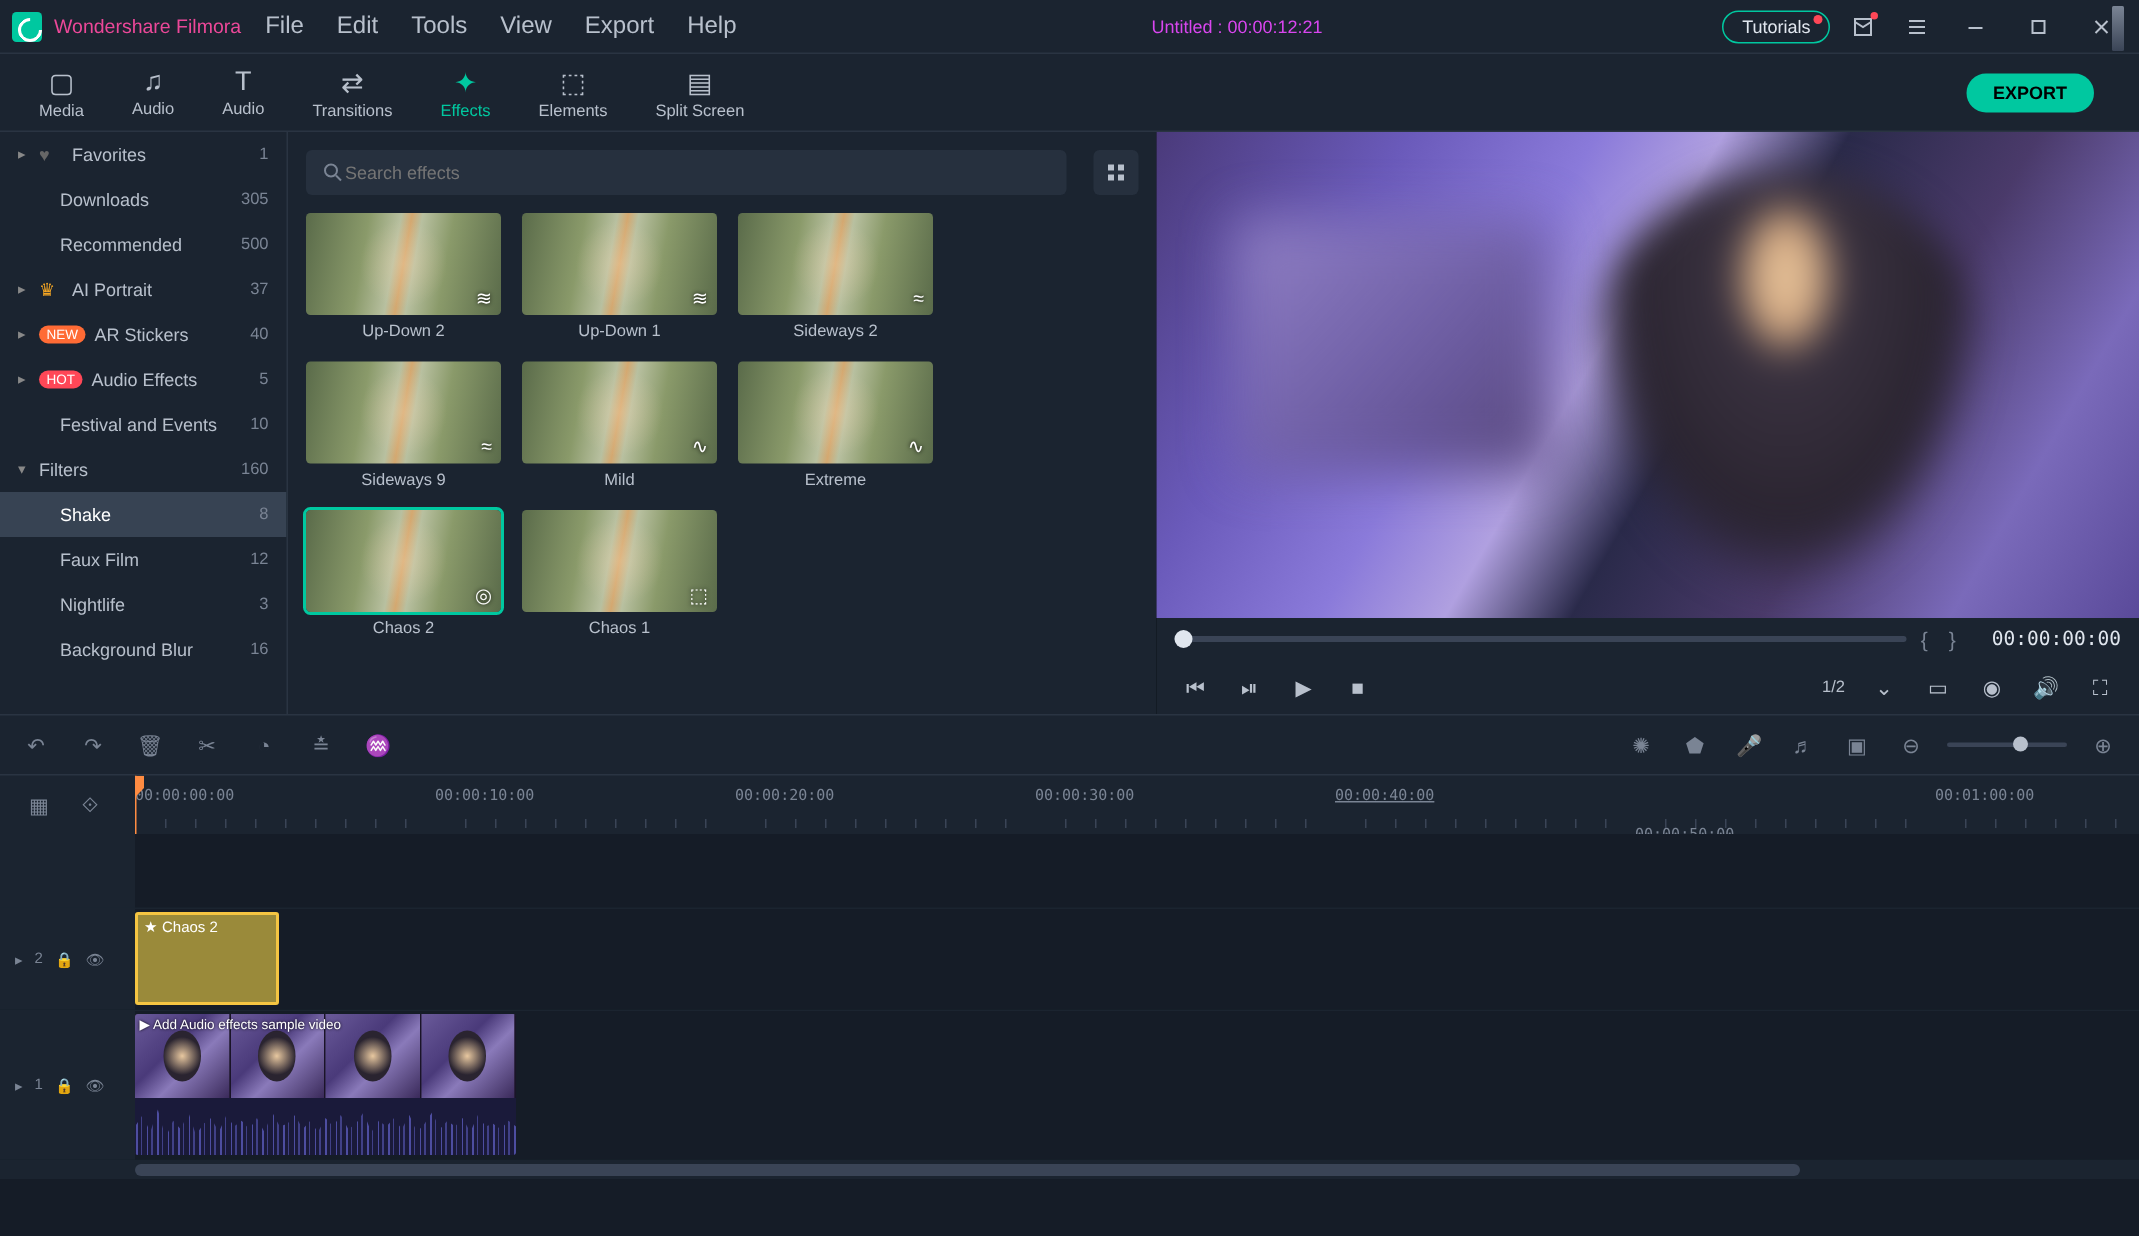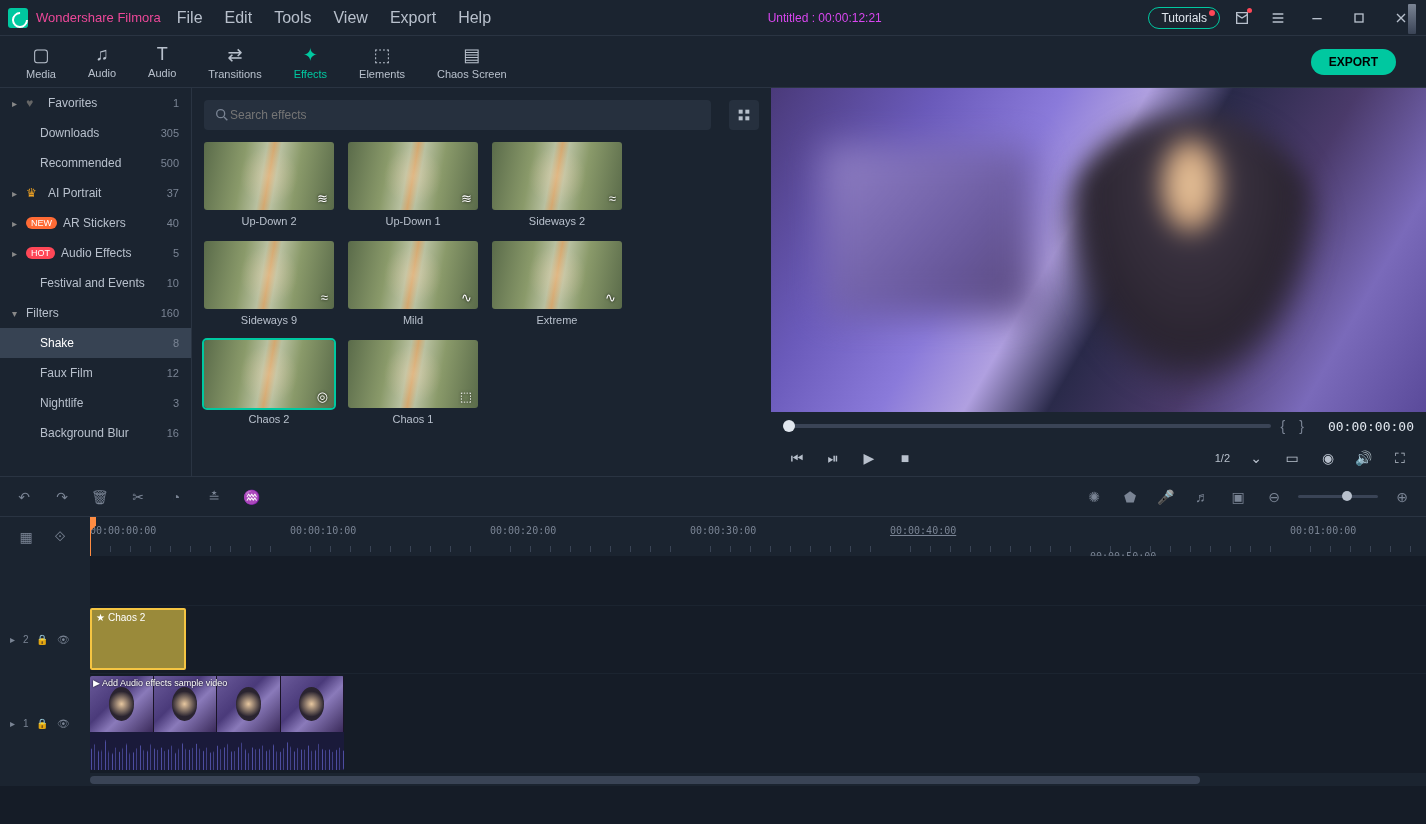--- a/index.html
+++ b/index.html
@@ -160,21 +160,21 @@
   <div class="tool-tab active">
       <span class="tool-icon">✦</span>
       <span class="tool-label">Effects</span>
     </div>
   <div class="tool-tab">
       <span class="tool-icon">⬚</span>
       <span class="tool-label">Elements</span>
     </div>
   <div class="tool-tab">
       <span class="tool-icon">▤</span>
-      <span class="tool-label">Chaos Screen</span>
+      <span class="tool-label">Split Screen</span>
     </div>
   <button class="export-btn">EXPORT</button>
 </div>
 
 <div class="workspace">
 
   <div class="sidebar">
     <div id="sidebar-list">
         <div class="sidebar-item">
           <span class="caret">▸</span>

